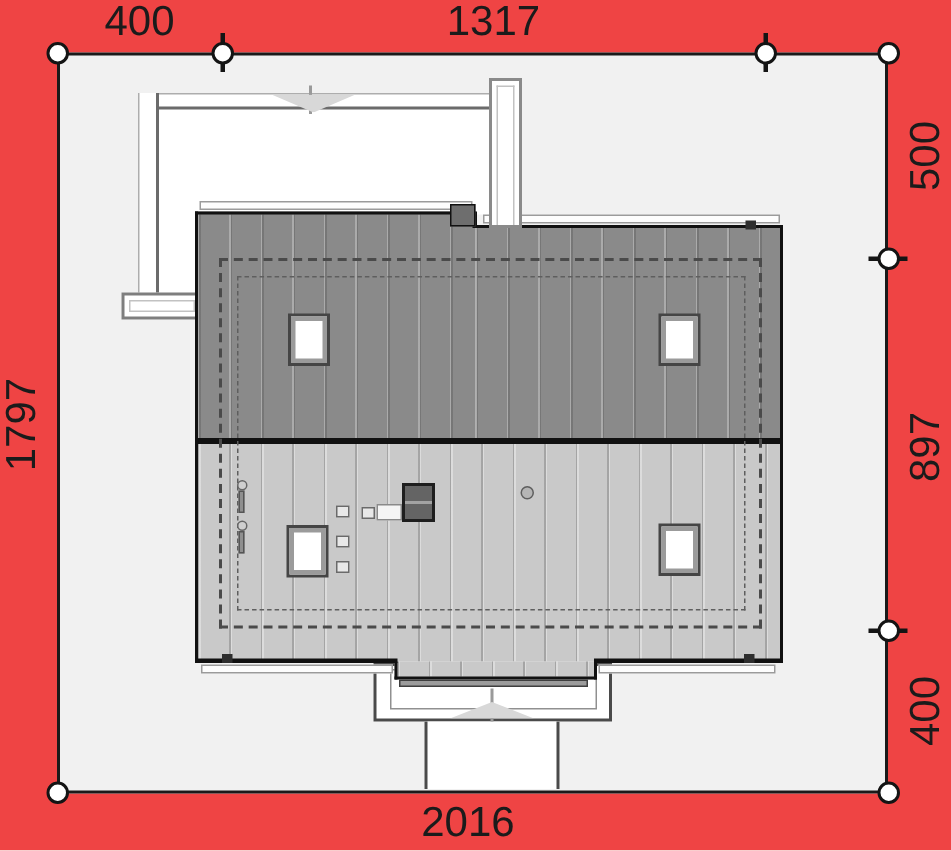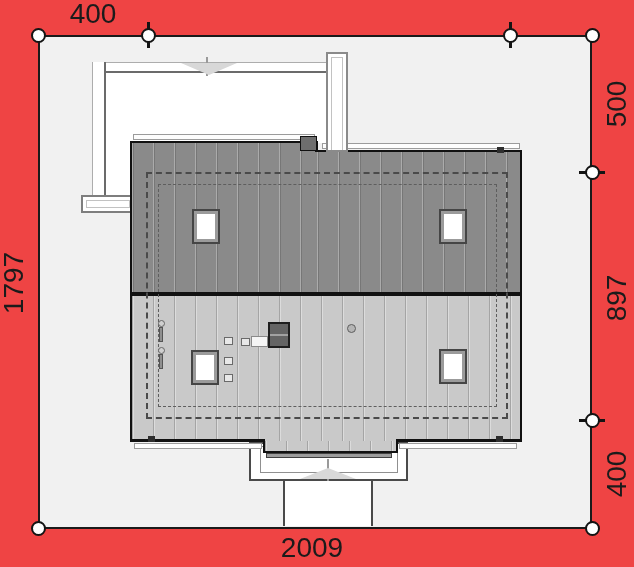--- a/index.html
+++ b/index.html
@@ -110,19 +110,20 @@
   <div class="abs marker" style="left:30.5px;top:27.5px;"></div>
   <div class="abs marker" style="left:140.5px;top:27.5px;"></div>
   <div class="abs marker" style="left:502.5px;top:27.5px;"></div>
   <div class="abs marker" style="left:584.5px;top:27.5px;"></div>
   <div class="abs marker" style="left:584.5px;top:164.5px;"></div>
   <div class="abs marker" style="left:584.5px;top:412.5px;"></div>
   <div class="abs marker" style="left:584.5px;top:520.5px;"></div>
   <div class="abs marker" style="left:30.5px;top:520.5px;"></div>
 
   <div class="abs dim" style="left:43px;top:-1px;width:100px;z-index:12;">400</div>
+  <div class="abs dim" style="left:279px;top:-1px;width:100px;z-index:12;">1317</div>
   <div class="abs dim rot" style="left:-46px;top:268px;width:120px;z-index:12;">1797</div>
   <div class="abs dim rot" style="left:567px;top:89px;width:100px;z-index:12;">500</div>
   <div class="abs dim rot" style="left:567px;top:283px;width:100px;z-index:12;">897</div>
   <div class="abs dim rot" style="left:567px;top:459px;width:100px;z-index:12;">400</div>
-  <div class="abs dim" style="left:262px;top:533px;width:100px;z-index:12;">2009</div>
+  <div class="abs dim" style="left:262px;top:533px;width:100px;z-index:12;">2016</div>
 
 </div>
 
 </body></html>

